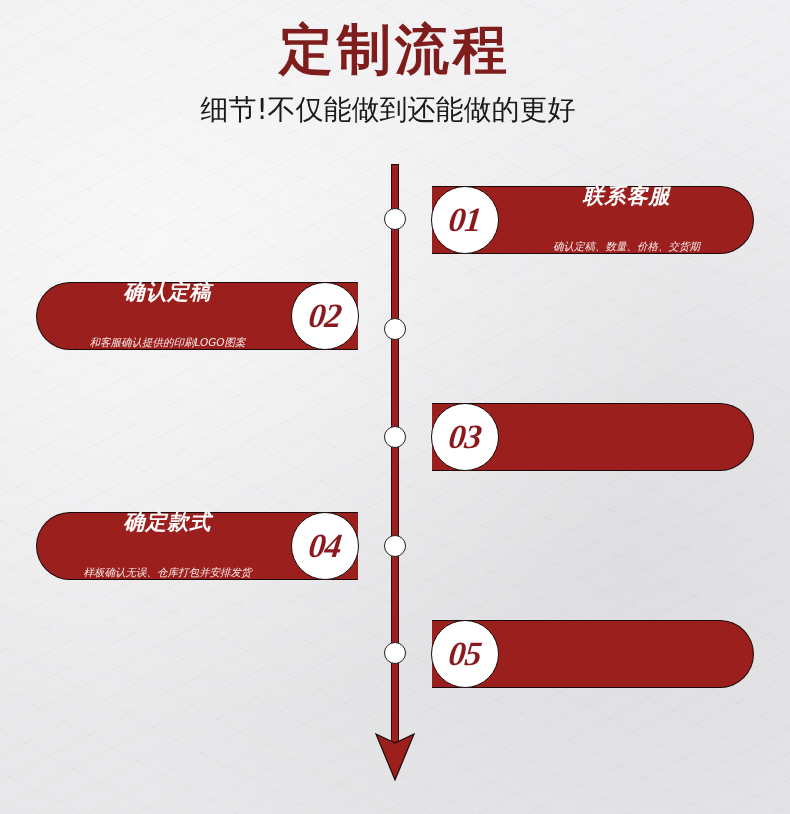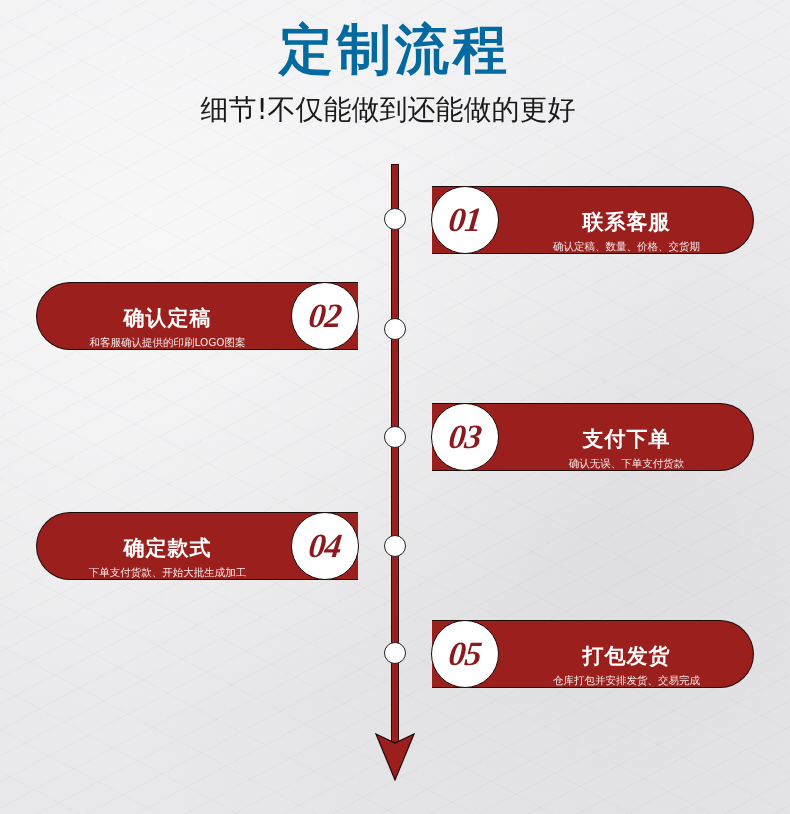--- a/index.html
+++ b/index.html
@@ -18,21 +18,21 @@
 
     .title {
       position: absolute;
       left: 0; width: 790px;
       top: 14px;
       text-align: center;
       font-family: "DejaVu Serif", "Liberation Serif", serif;
       font-weight: bold;
       font-size: 54px;
       letter-spacing: 4px;
-      color: #0369a1;
+      color: #7f1d1d;
       line-height: 70px;
     }
     .subtitle {
       position: absolute;
       left: 0; width: 776px;
       top: 90px;
       text-align: center;
       font-size: 28px;
       color: #1a1a1a;
       line-height: 40px;
@@ -109,22 +109,23 @@
       line-height: 1;
       transform: skewX(-6deg);
     }
     .text-block {
       position: absolute;
       top: 0;
       height: 100%;
       display: flex;
       flex-direction: column;
       align-items: center;
-      justify-content: flex-end;
+      justify-content: space-between;
       color: #fff;
+      font-style: italic;
     }
     .card.right .text-block { left: 68px; right: 0; padding-right: 0px; }
     .card.left .text-block { left: 0; right: 68px; padding-left: 8px; }
     .card-title {
       font-weight: bold;
       font-size: 21px;
       letter-spacing: 1px;
       line-height: 26px;
       margin-top: -4px;
     }
@@ -169,37 +170,29 @@
   </div>
   <div class="circle">
     <span class="num">02</span>
   </div>
 </div>
 
 <div class="card right" style="top:403px">
   <div class="circle">
     <span class="num">03</span>
   </div>
-  <div class="text-block">
-    <div class="card-title">支付下单</div>
-    <div class="card-desc">确认无误、下单支付货款</div>
-  </div>
 </div>
 
 <div class="card left" style="top:512px">
   <div class="text-block">
     <div class="card-title">确定款式</div>
-    <div class="card-desc">下单支付货款、开始大批生成加工</div>
+    <div class="card-desc">样板确认无误、仓库打包并安排发货</div>
   </div>
   <div class="circle">
     <span class="num">04</span>
   </div>
 </div>
 
 <div class="card right" style="top:620px">
   <div class="circle">
     <span class="num">05</span>
   </div>
-  <div class="text-block">
-    <div class="card-title">打包发货</div>
-    <div class="card-desc">仓库打包并安排发货、交易完成</div>
-  </div>
 </div>
 
 </body></html>

